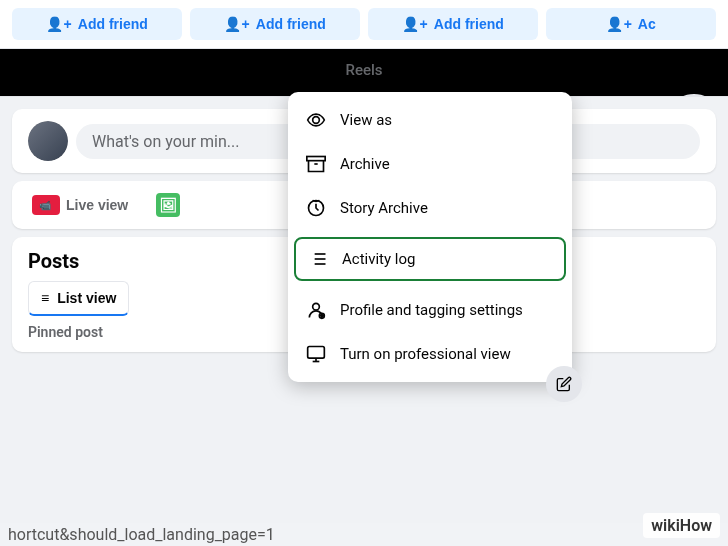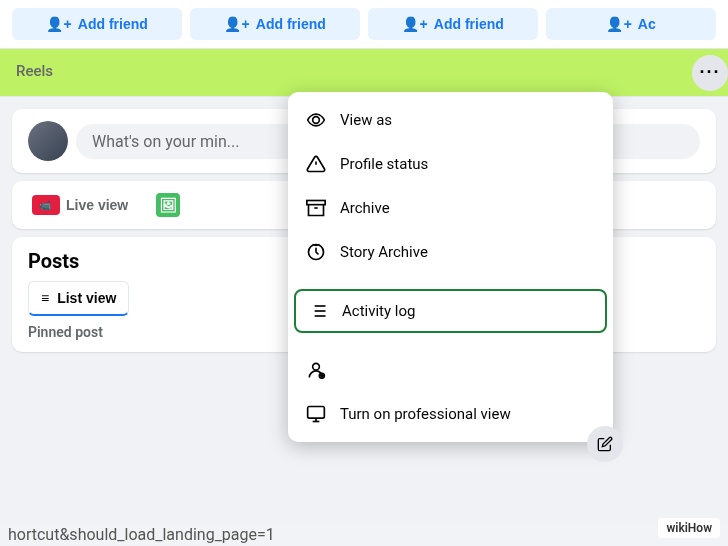--- a/index.html
+++ b/index.html
@@ -33,27 +33,28 @@
       font-size: 14px;
       font-weight: 600;
       cursor: pointer;
       white-space: nowrap;
       flex: 1;
       justify-content: center;
     }
 
     
     .nav-tabs {
-      background: #bef264;
-      display: flex;
-      align-items: center;
-      padding: 0 0;
+      background: #000000;
+      display: flex;
+      align-items: center;
+      padding: 0 16px;
       border-bottom: 1px solid #e4e6eb;
       height: 48px;
       position: relative;
+      flex-direction: column;
     }
     .nav-tab {
       display: flex;
       align-items: center;
       gap: 4px;
       padding: 12px 16px;
       font-size: 15px;
       font-weight: 500;
       color: #65676b;
       cursor: pointer;
@@ -216,38 +217,38 @@
       font-weight: 600;
       color: #65676b;
     }
     .dropdown-menu {
       position: absolute;
       top: 92px;
       left: 288px;
       background: #fff;
       border-radius: 10px;
       box-shadow: 0 4px 20px rgba(0,0,0,0.25);
-      width: 325px;
+      width: 284px;
       z-index: 20;
       padding: 6px 0;
     }
     .dropdown-item {
       display: flex;
       align-items: center;
       gap: 12px;
       padding: 10px 16px;
       font-size: 15px;
       color: #050505;
       cursor: pointer;
       position: relative;
     }
     .dropdown-item.highlighted {
       border: 2px solid #1a7f37;
       border-radius: 8px;
-      margin: 15px 6px;
+      margin: 7px 6px;
       padding: 8px 10px;
     }
     .dropdown-icon {
       width: 24px;
       height: 24px;
       display: flex;
       align-items: center;
       justify-content: center;
       font-size: 18px;
       flex-shrink: 0;
@@ -259,21 +260,21 @@
     }
 
     
     .wikihow-badge {
       position: absolute;
       bottom: 8px;
       right: 8px;
       background: rgba(255,255,255,0.9);
       padding: 3px 8px;
       border-radius: 4px;
-      font-size: 12px;
+      font-size: 16px;
       font-weight: 600;
       color: #333;
       z-index: 30;
       text-align: center;
     }
 
     
     .status-bar {
       position: absolute;
       bottom: 0;
@@ -373,30 +374,20 @@
       <svg width="20" height="20" viewBox="0 0 24 24" fill="none" stroke="currentColor" stroke-width="2">
         <circle cx="12" cy="12" r="4"></circle>
         <path d="M2 12s3.5-7 10-7 10 7 10 7-3.5 7-10 7-10-7-10-7z"></path>
       </svg>
     </div>
     <span class="dropdown-label">View as</span>
   </div>
   <div class="dropdown-item">
     <div class="dropdown-icon">
       <svg width="20" height="20" viewBox="0 0 24 24" fill="none" stroke="currentColor" stroke-width="2">
-        <path d="M10.29 3.86L1.82 18a2 2 0 001.71 3h16.94a2 2 0 001.71-3L13.71 3.86a2 2 0 00-3.42 0z"></path>
-        <line x1="12" y1="9" x2="12" y2="13"></line>
-        <line x1="12" y1="17" x2="12.01" y2="17"></line>
-      </svg>
-    </div>
-    <span class="dropdown-label">Profile status</span>
-  </div>
-  <div class="dropdown-item">
-    <div class="dropdown-icon">
-      <svg width="20" height="20" viewBox="0 0 24 24" fill="none" stroke="currentColor" stroke-width="2">
         <polyline points="21 8 21 21 3 21 3 8"></polyline>
         <rect x="1" y="3" width="22" height="5"></rect>
         <line x1="10" y1="12" x2="14" y2="12"></line>
       </svg>
     </div>
     <span class="dropdown-label">Archive</span>
   </div>
   <div class="dropdown-item">
     <div class="dropdown-icon">
       <svg width="20" height="20" viewBox="0 0 24 24" fill="none" stroke="currentColor" stroke-width="2">
@@ -423,20 +414,21 @@
   <div class="dropdown-item">
     <div class="dropdown-icon">
       <svg width="20" height="20" viewBox="0 0 24 24" fill="none" stroke="currentColor" stroke-width="2">
         <circle cx="12" cy="8" r="4"></circle>
         <path d="M20 21a8 8 0 10-16 0"></path>
         <circle cx="19" cy="19" r="3"></circle>
         <line x1="19" y1="16" x2="19" y2="22"></line>
         <line x1="16" y1="19" x2="22" y2="19"></line>
       </svg>
     </div>
+    <span class="dropdown-label">Profile and tagging settings</span>
   </div>
   <div class="dropdown-item">
     <div class="dropdown-icon">
       <svg width="20" height="20" viewBox="0 0 24 24" fill="none" stroke="currentColor" stroke-width="2">
         <rect x="2" y="3" width="20" height="14" rx="2"></rect>
         <line x1="8" y1="21" x2="16" y2="21"></line>
         <line x1="12" y1="17" x2="12" y2="21"></line>
       </svg>
     </div>
     <span class="dropdown-label">Turn on professional view</span>

